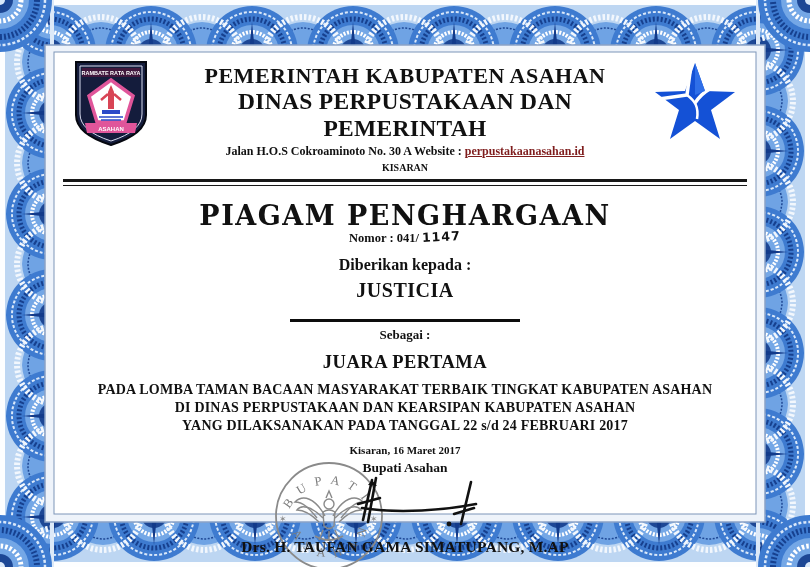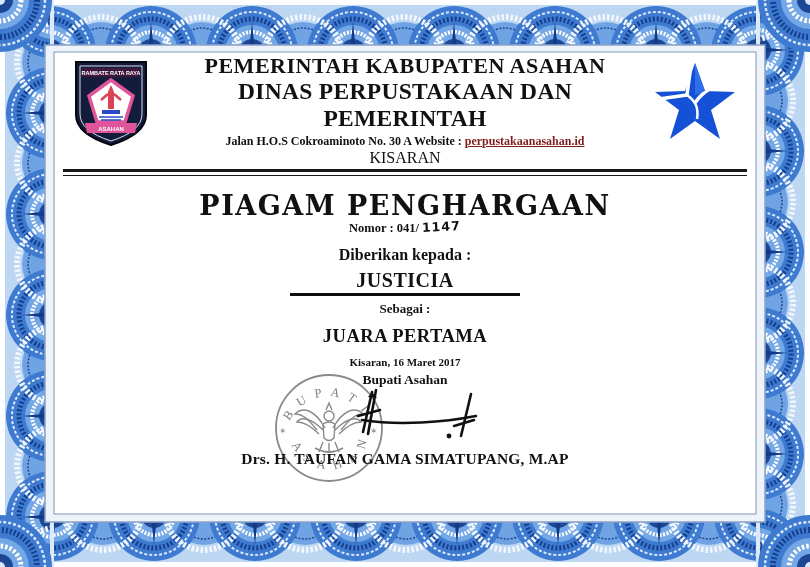--- a/index.html
+++ b/index.html
@@ -6,36 +6,36 @@
   body{
     width:810px;height:567px;position:relative;overflow:hidden;
     background:#ffffff;font-family:"Liberation Serif",serif;color:#111;
   }
   .border-svg{position:absolute;left:0;top:0;z-index:0;}
   .content{
     position:absolute;left:55px;top:53px;right:55px;bottom:54px;z-index:2;
     text-align:center;
   }
   
-  .hdr{position:relative;}
+  .hdr{position:relative;padding-top:10px;}
   .emblem{position:absolute;left:18px;top:6px;}
   .star-logo{position:absolute;right:16px;top:8px;}
   .hdr-l1{font-size:22px;font-weight:bold;letter-spacing:.5px;line-height:25px;margin:0 110px;}
   .hdr-l2{font-size:23.5px;font-weight:bold;letter-spacing:.3px;line-height:27px;margin:0 100px;}
   .hdr-addr{font-size:12px;font-weight:bold;line-height:15px;margin-top:2px;}
   .hdr-addr a{color:#7f1d1d;text-decoration:underline;}
-  .hdr-city{font-size:16px;font-weight:normal;line-height:17px;}
+  .hdr-city{font-size:10px;font-weight:bold;line-height:17px;}
   .rule{margin:3px 8px 0 8px;height:3px;border-top:3.5px solid #181818;border-bottom:1.5px solid #181818;}
   
   .cert-title{margin-top:15px;font-family:"DejaVu Serif",serif;font-size:27px;font-weight:bold;letter-spacing:1.5px;line-height:29px;}
   .cert-no{font-size:12.5px;font-weight:bold;line-height:16px;}
   .cert-no .hand{display:inline-block;font-family:"DejaVu Sans",sans-serif;font-weight:bold;transform:rotate(-3deg) translateY(-1px);letter-spacing:1px;}
   .given{margin-top:11px;font-size:16px;font-weight:bold;line-height:16px;}
   .recipient{margin-top:5px;line-height:24px;}
-  .recipient span{display:inline-block;font-size:20px;font-weight:bold;letter-spacing:.5px;border-bottom:3.5px solid #0d0d0d;padding:0 66px 1px 66px;}
+  .recipient span{display:inline-block;font-size:20px;font-weight:bold;letter-spacing:.5px;border-bottom:3.5px solid #0d0d0d;padding:0 66px 17px 66px;}
   .as-label{margin-top:5px;font-size:13px;font-weight:bold;line-height:16px;}
   .award{margin-top:8px;font-size:18.5px;font-weight:bold;letter-spacing:.5px;line-height:22px;}
   .desc{margin-top:8px;font-size:14px;font-weight:bold;line-height:18px;letter-spacing:.2px;}
   .dateline{margin-top:7px;font-size:11px;font-weight:bold;line-height:16px;}
   
   .sign-area{position:relative;height:104px;margin-top:2px;}
   .signer-title{font-size:13.5px;font-weight:bold;line-height:16px;}
   .seal{position:absolute;left:calc(50% - 132px);top:0;}
   .signature{position:absolute;left:calc(50% - 55px);top:14px;}
   .signer-name{position:absolute;left:0;right:0;bottom:8px;font-size:15.5px;font-weight:bold;letter-spacing:.2px;line-height:18px;}
@@ -127,20 +127,25 @@
 
   <div class="cert-title">PIAGAM PENGHARGAAN</div>
   <div class="cert-no"><span>Nomor : 041/</span> <span class="hand">1147</span></div>
 
   <div class="given">Diberikan kepada :</div>
   <div class="recipient"><span>JUSTICIA</span></div>
   <div class="as-label">Sebagai :</div>
 
   <div class="award">JUARA PERTAMA</div>
 
+  <div class="desc">
+    <div>PADA LOMBA TAMAN BACAAN MASYARAKAT TERBAIK TINGKAT KABUPATEN ASAHAN</div>
+    <div>DI DINAS PERPUSTAKAAN DAN KEARSIPAN KABUPATEN ASAHAN</div>
+    <div>YANG DILAKSANAKAN PADA TANGGAL 22 s/d 24 FEBRUARI 2017</div>
+  </div>
 
   <div class="dateline">Kisaran, 16 Maret 2017</div>
 
   <div class="sign-area">
     <div class="signer-title">Bupati Asahan</div>
 
     <svg class="seal" width="112" height="112" viewBox="0 0 112 112">
       <defs>
         <path id="sealTop" d="M 14,58 A 43,43 0 0 1 98,58"></path>
         <path id="sealBot" d="M 17,66 A 40,40 0 0 0 95,66"></path>

